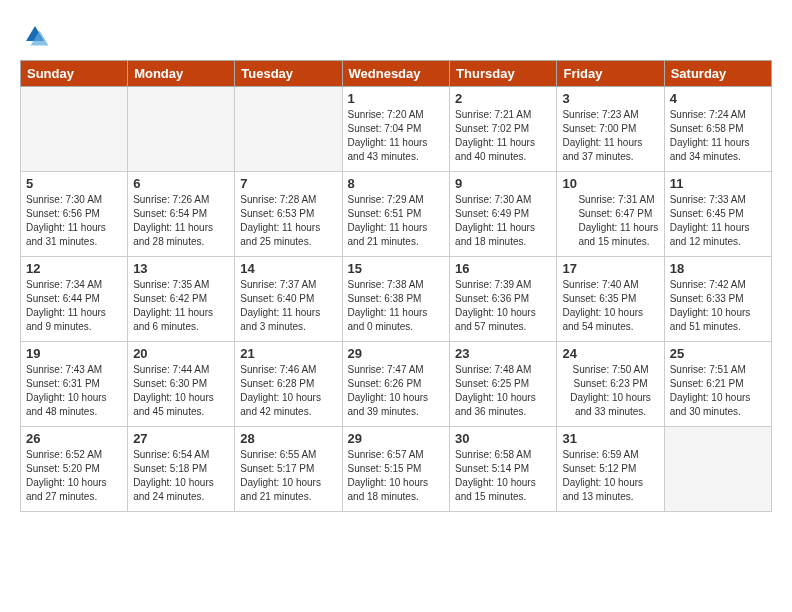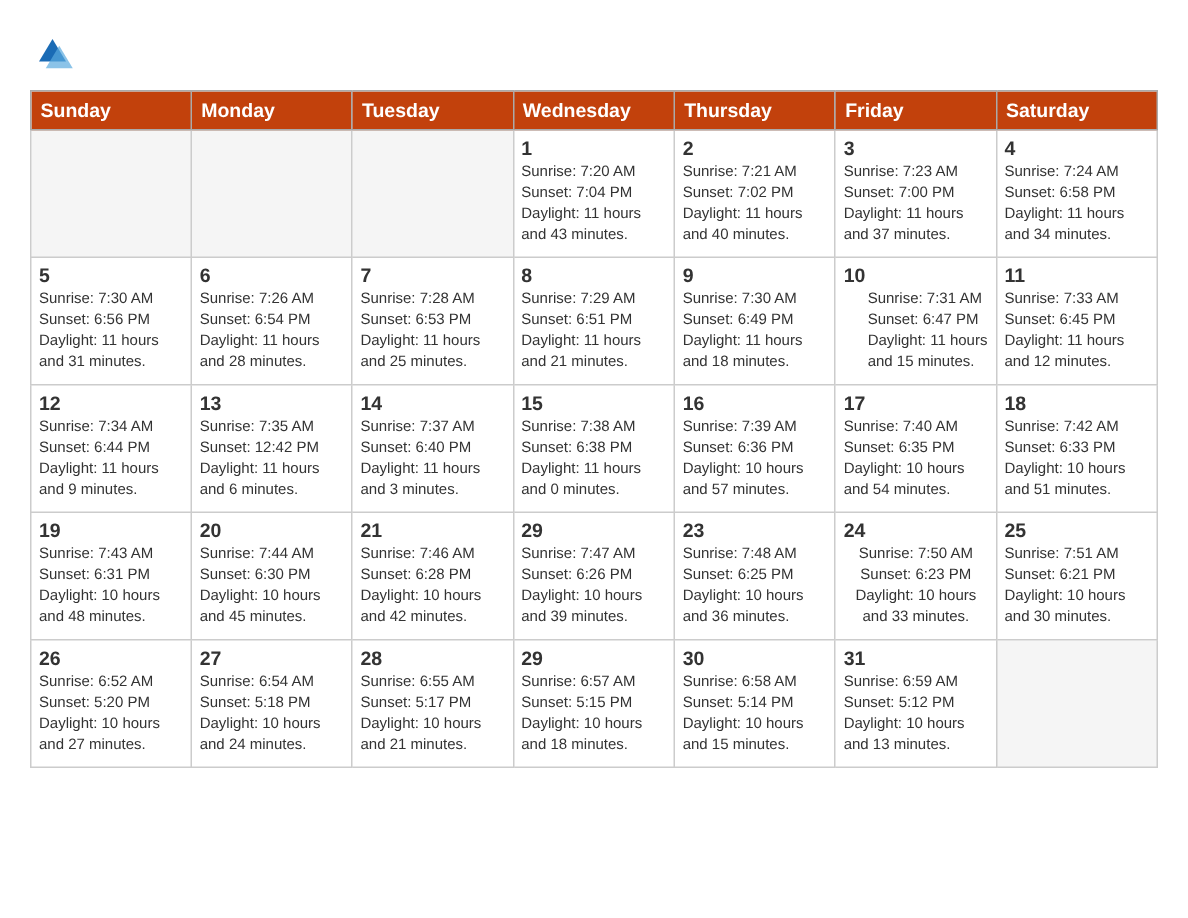--- a/index.html
+++ b/index.html
@@ -215,21 +215,21 @@
         <td>
           <span class="day-number">12</span>
           <div class="day-info" style="white-space: pre-line;">Sunrise: 7:34 AM
 Sunset: 6:44 PM
 Daylight: 11 hours
 and 9 minutes.</div>
         </td>
         <td>
           <span class="day-number">13</span>
           <div class="day-info" style="white-space: pre-line;">Sunrise: 7:35 AM
-Sunset: 12:42 PM
+Sunset: 6:42 PM
 Daylight: 11 hours
 and 6 minutes.</div>
         </td>
         <td>
           <span class="day-number">14</span>
           <div class="day-info" style="white-space: pre-line;">Sunrise: 7:37 AM
 Sunset: 6:40 PM
 Daylight: 11 hours
 and 3 minutes.</div>
         </td>

